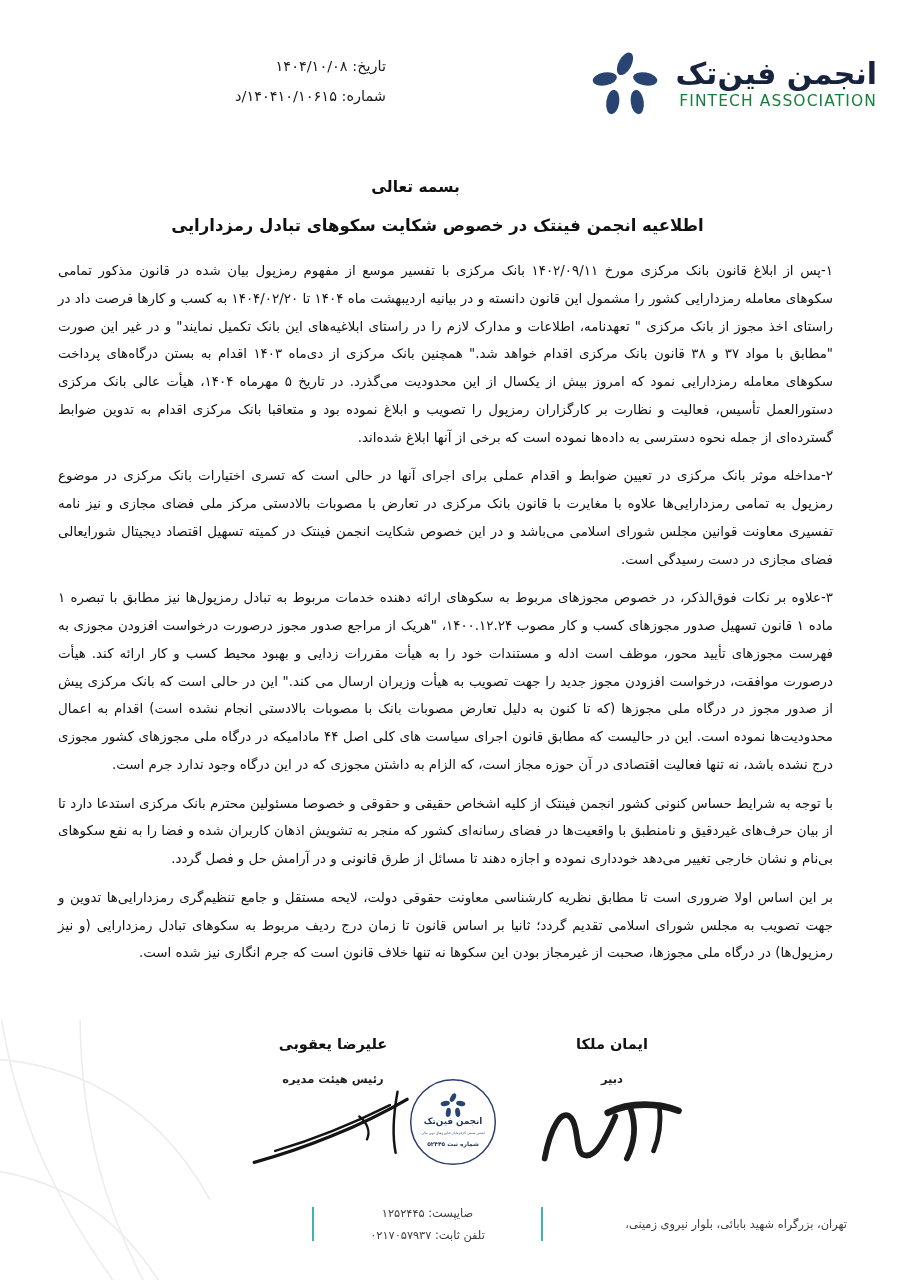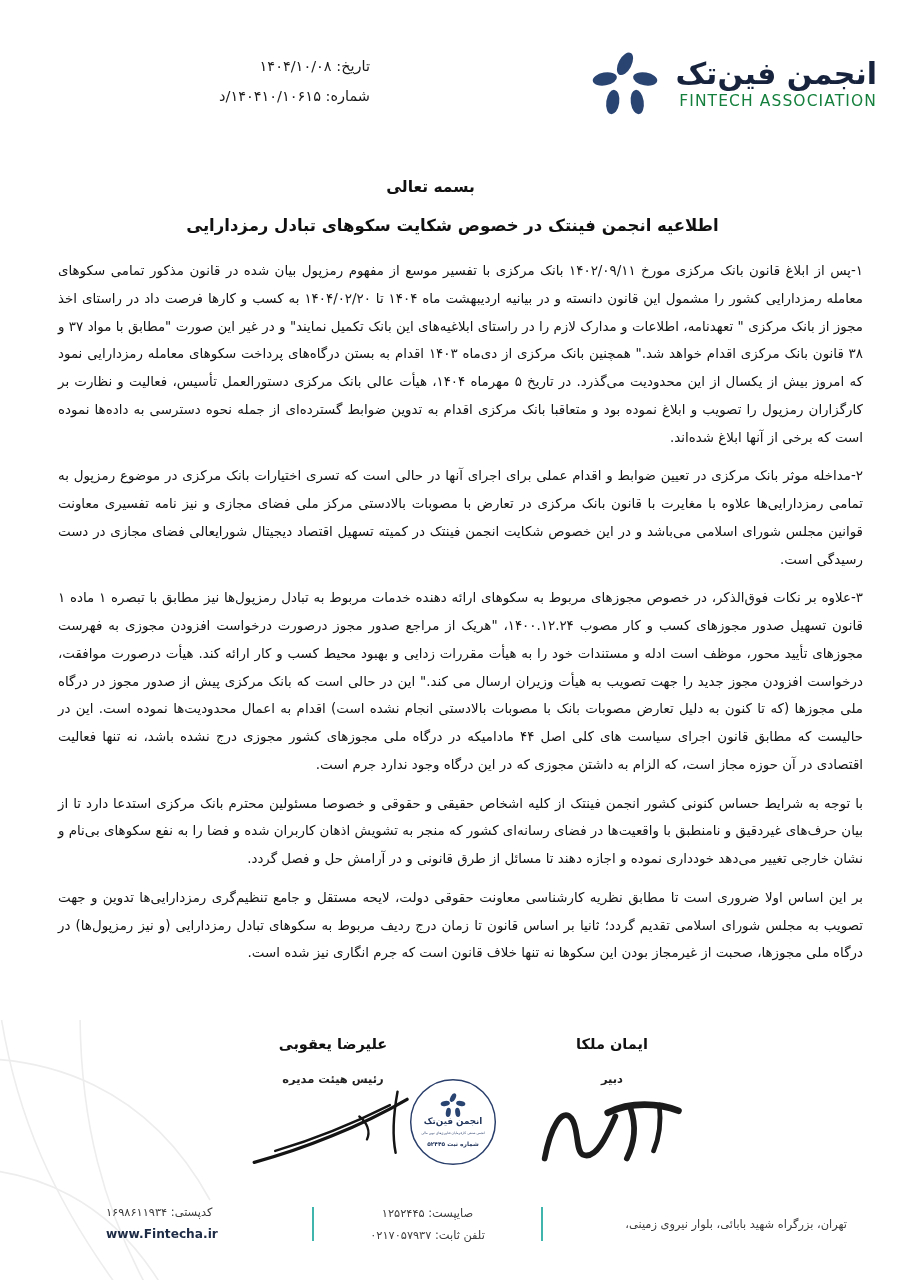--- a/index.html
+++ b/index.html
@@ -26,21 +26,21 @@
     width: 340px;
     height: 290px;
     pointer-events: none;
     z-index: 0;
   }
 
   
   .header {
     position: absolute;
     top: 52px;
-    left: 0;
+    left: 16px;
     right: 0;
     height: 100px;
     z-index: 2;
   }
   .meta {
     position: absolute;
     right: auto;
     left: 0;
     top: 0;
     width: 370px;
@@ -85,21 +85,21 @@
     margin-top: 3px;
     white-space: nowrap;
   }
   .brand-mark { width: 72px; height: 72px; flex: none; }
 
   
   .content {
     position: absolute;
     top: 178px;
     left: 58px;
-    right: 42px;
+    right: 72px;
     z-index: 2;
     direction: rtl;
   }
   .basmala {
     text-align: center;
     font-size: 15.5px;
     font-weight: bold;
     margin: 0 0 20px 0;
     padding-right: 60px;
   }
@@ -285,19 +285,15 @@
   <div class="footer">
     <div class="fcol fcol-address">
       <div>تهران، بزرگراه شهید بابائی، بلوار نیروی زمینی،</div>
     </div>
     <div class="fdiv"></div>
     <div class="fcol fcol-mid">
       <div>صایپست: ۱۲۵۲۴۴۵</div>
       <div>تلفن ثابت: ۰۲۱۷۰۵۷۹۳۷</div>
     </div>
     <div class="fdiv"></div>
-    <div class="fcol fcol-end">
-      <div>کدپستی: ۱۶۹۸۶۱۱۹۳۴</div>
-      <div class="site">www.Fintecha.ir</div>
-    </div>
   </div>
 
 </div>
 
 </body></html>

